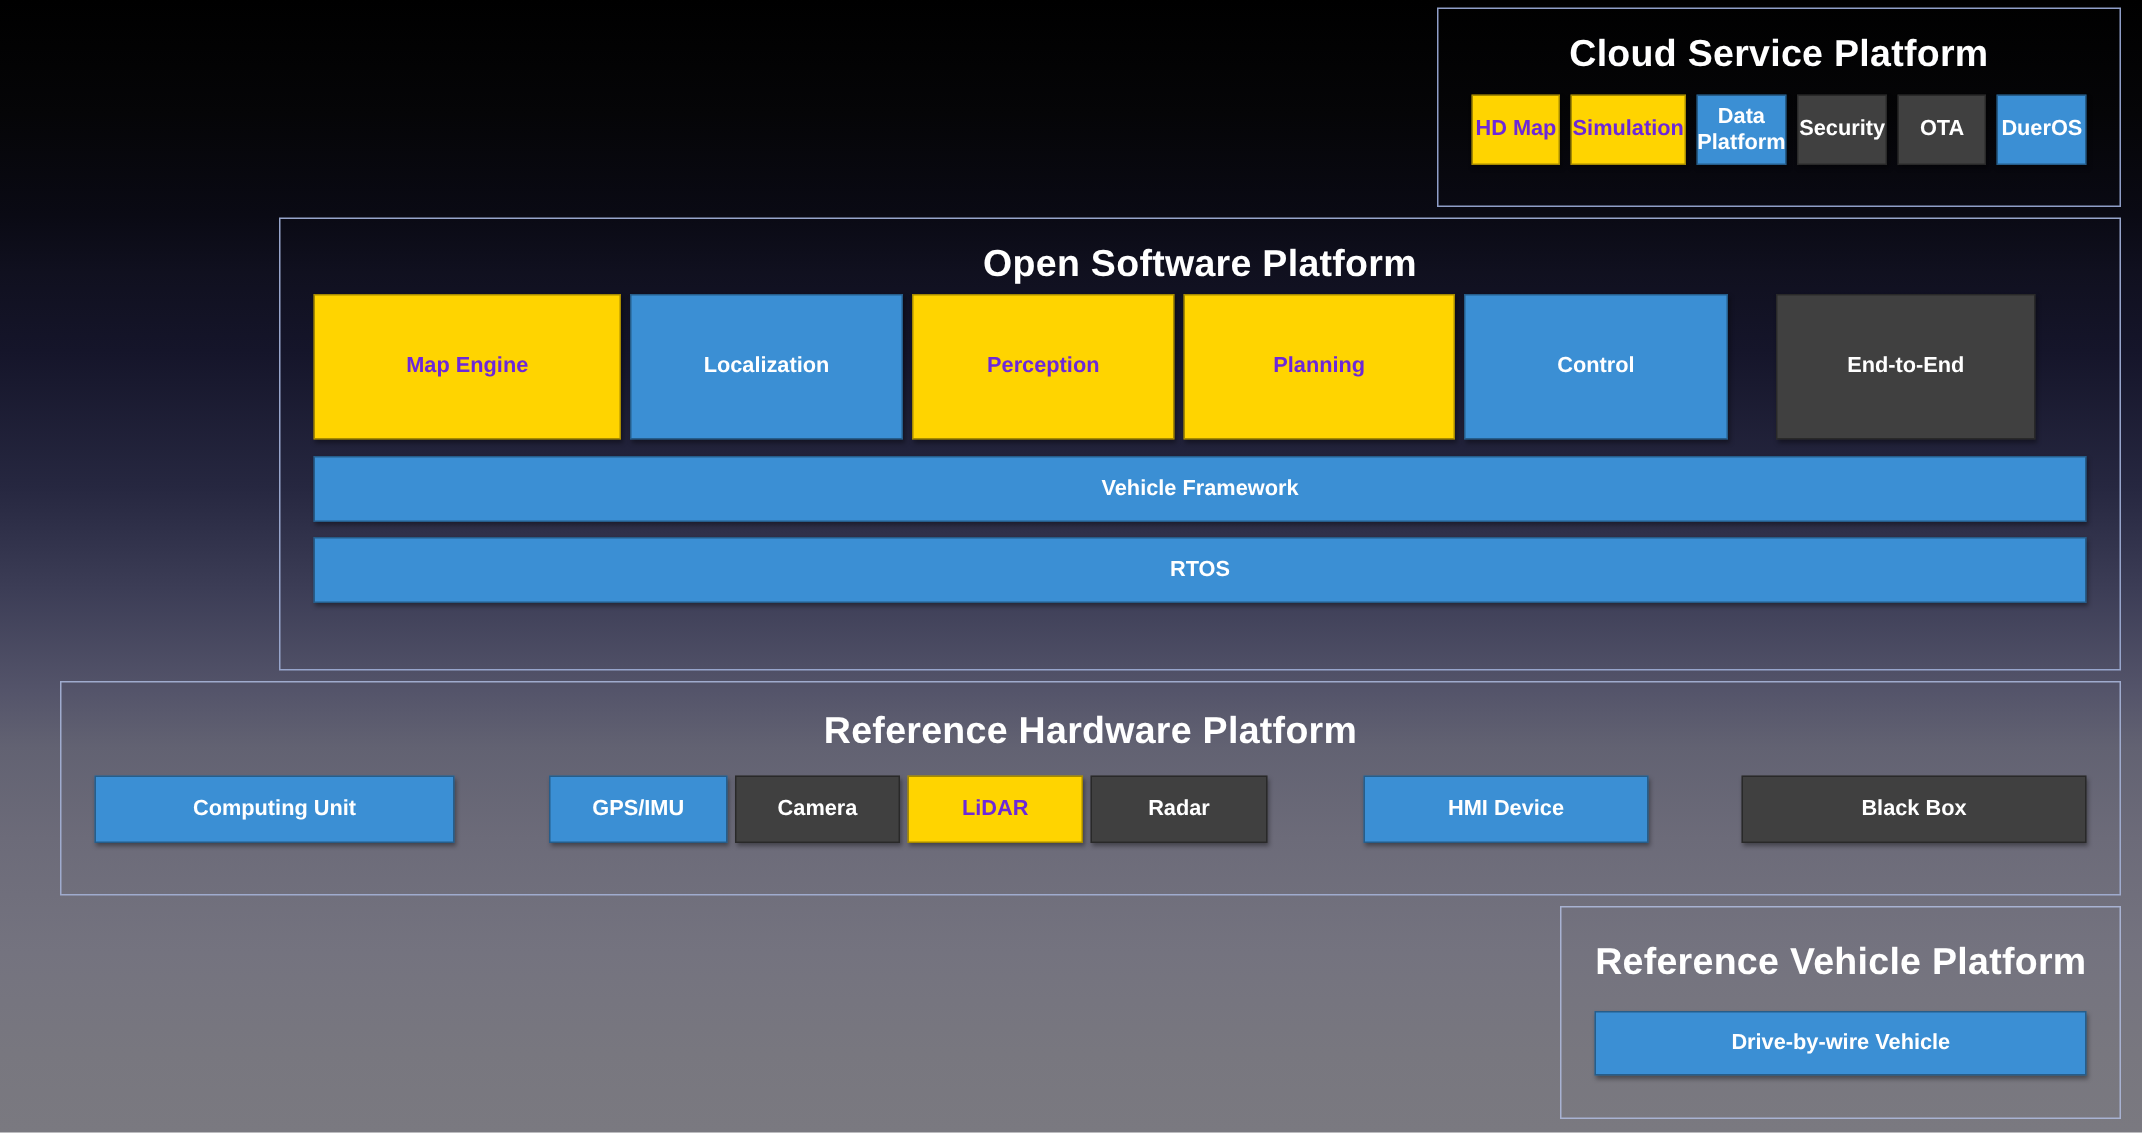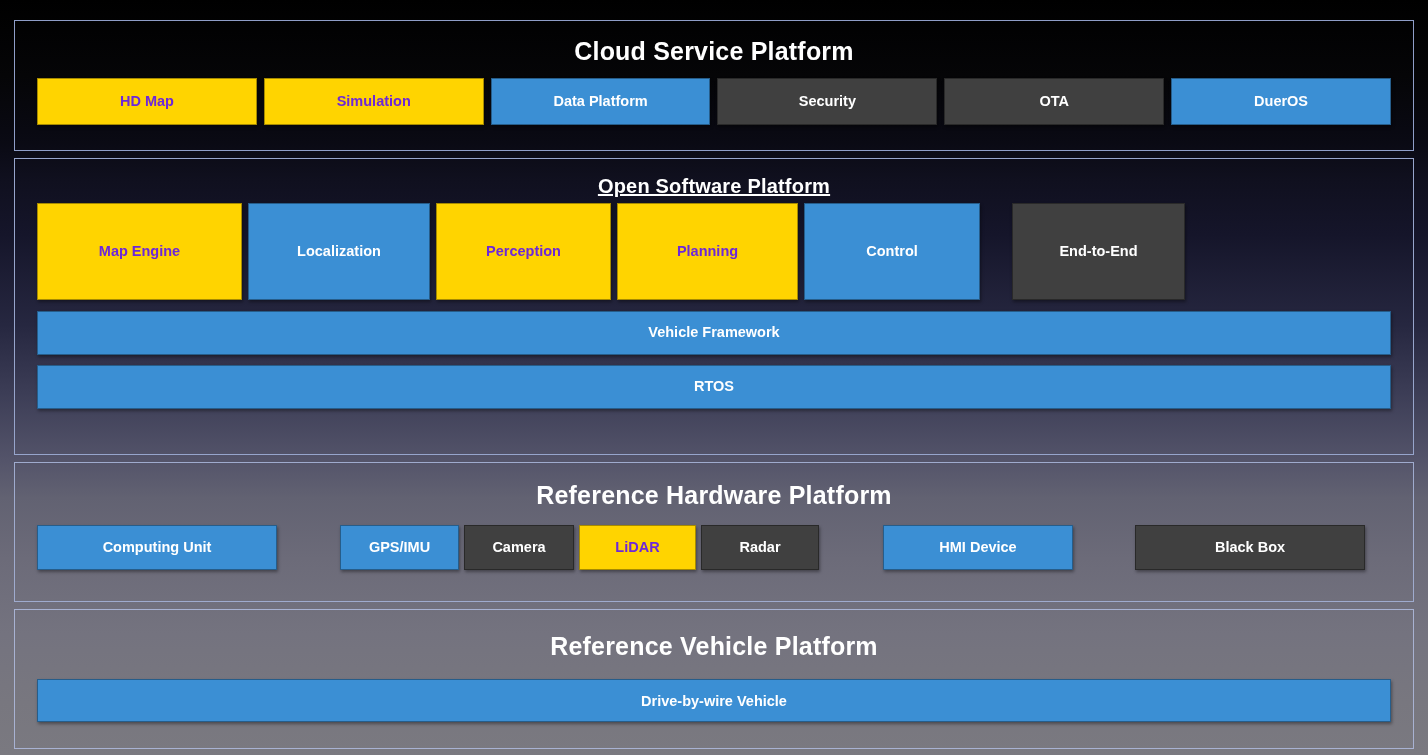--- a/index.html
+++ b/index.html
@@ -26,24 +26,25 @@
         #74737f 84%,
         #78777f 93%,
         #7a7980 100%);
   }
 
   #stack {
     position: relative;
     width: 1428px;
     height: 755px;
     box-sizing: border-box;
-    padding: 20px 14px 6px 14px;
+    padding: 5px 14px 6px 14px;
     display: flex;
     flex-direction: column;
     gap: 7px;
+    align-items: flex-end;
   }
 
   
   .panel {
     position: relative;
     box-sizing: border-box;
     border: 1.5px solid #9aa8cf;
     background: transparent;
     padding: 0 22px;
     display: flex;
@@ -55,21 +56,21 @@
   .panel.vehicle    { height: 142px; border-color: #a8b2d2; }
 
   .panel-title {
     text-align: center;
     color: #ffffff;
     font-weight: bold;
     letter-spacing: 0.2px;
     user-select: none;
   }
   .panel.cloud    .panel-title { font-size: 25px; margin-top: 16px; }
-  .panel.software .panel-title { font-size: 20px; margin-top: 16px; text-decoration: underline; }
+  .panel.software .panel-title { font-size: 25px; margin-top: 16px; }
   .panel.hardware .panel-title { font-size: 25px; margin-top: 18px; }
   .panel.vehicle  .panel-title { font-size: 25px; margin-top: 22px; }
 
   
   .box {
     box-sizing: border-box;
     display: flex;
     align-items: center;
     justify-content: center;
     text-align: center;

